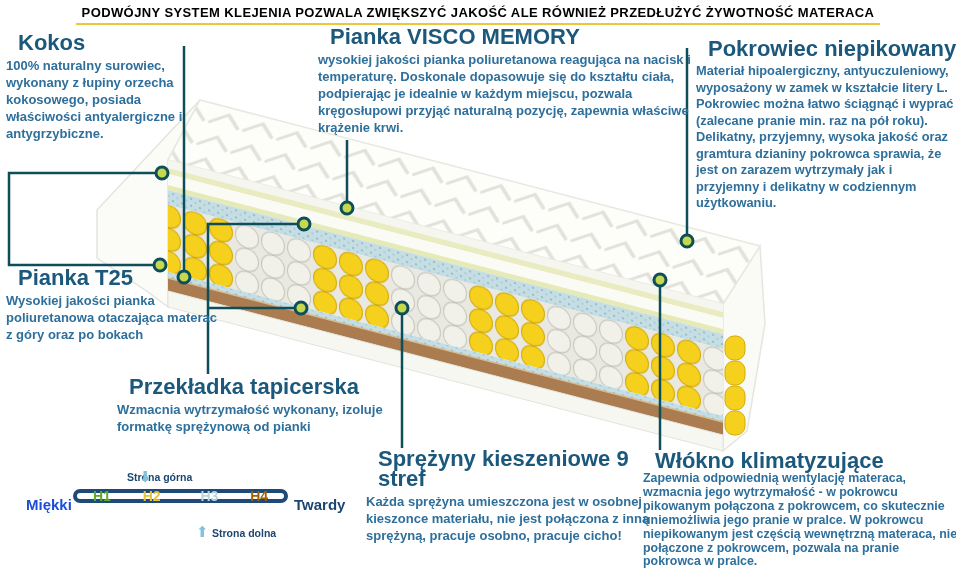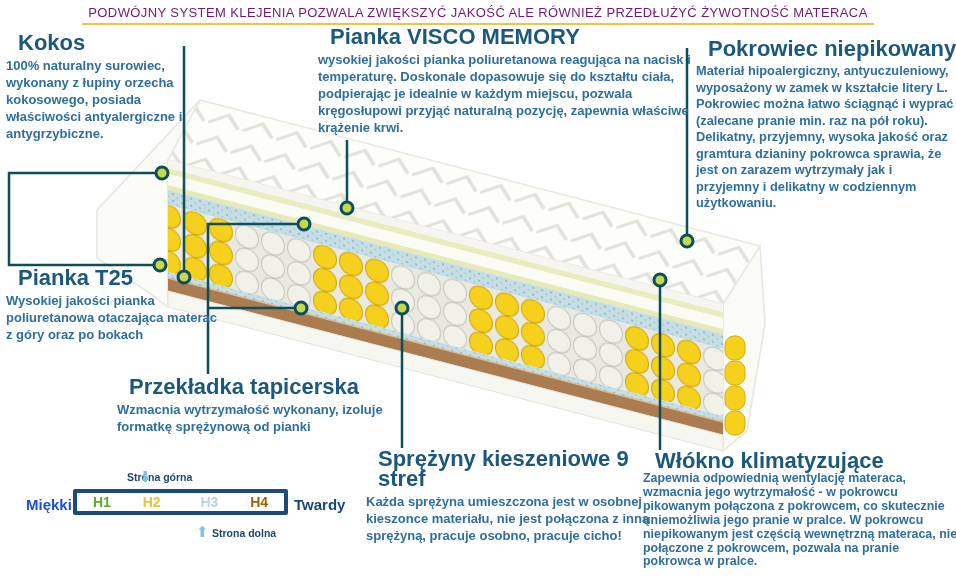--- a/index.html
+++ b/index.html
@@ -1,38 +1,38 @@
 <!DOCTYPE html>
 <html><head>
 <meta charset="utf-8">
 <style>
   html,body{margin:0;padding:0;}
   body{width:956px;height:576px;position:relative;overflow:hidden;background:#ffffff;
        font-family:"Liberation Sans", sans-serif;}
   #art{position:absolute;left:0;top:0;width:956px;height:576px;z-index:0;}
   .txt{position:absolute;z-index:2;}
   .banner{left:0;top:3px;width:956px;text-align:center;}
-  .banner span{display:inline-block;font-size:13px;font-weight:400;letter-spacing:.4px;
-       color:#701a75;border-bottom:2px solid #ecc63d;padding:0 6px 3px;}
+  .banner span{display:inline-block;font-size:13px;font-weight:700;letter-spacing:.4px;
+       color:#000000;border-bottom:2px solid #ecc63d;padding:0 6px 3px;}
   .sec .h{font-size:22px;font-weight:700;color:#1b587b;margin:0 0 4px 12px;line-height:20px;}
   .sec .b{font-size:13px;font-weight:700;color:#2e6f9b;line-height:17px;}
   .sec-kokos{left:6px;top:33px;width:192px;}
   .sec-visco{left:318px;top:27px;width:378px;}
   .sec-pokrowiec{left:696px;top:39px;width:262px;}
   .sec-pokrowiec .b{font-size:12.8px;line-height:16.5px;}
   .sec-pianka{left:6px;top:268px;width:218px;}
   .sec-przekladka{left:117px;top:377px;width:298px;}
   .sec-sprezyny{left:366px;top:449px;width:306px;}
   .sec-wlokno{left:643px;top:451px;width:315px;}
   .sec-wlokno .b{font-size:12.4px;line-height:13.9px;}
   .sec-wlokno .h{margin-bottom:1px;}
   
   .lbl-soft{left:26px;top:496px;font-size:15px;font-weight:700;color:#1d4ed8;}
   .lbl-hard{left:294px;top:496px;font-size:15px;font-weight:700;color:#1c4670;}
-  .hbox{left:73px;top:489px;width:215px;height:26px;border:4px solid #1d4a78;border-radius:2px;
+  .hbox{left:73px;top:489px;width:215px;height:14px;border:4px solid #1d4a78;border-radius:11px;
         background:#ffffff;display:flex;align-items:center;justify-content:space-around;box-sizing:border-box;}
   .hbox span{font-size:14px;font-weight:700;}
   .h1c{color:#5bab2e;} .h2c{color:#e7c33a;} .h3c{color:#b9d5de;margin-left:8px;} .h4c{color:#a16207;}
   .side-top{left:79px;top:471px;font-size:10.5px;font-weight:700;color:#1c4670;padding-left:48px;}
   .side-bottom{left:212px;top:527px;font-size:10.5px;font-weight:700;color:#1c4670;}
   .arr{font-size:15px;color:#82c2dc;line-height:15px;}
   .arr-down{left:139px;top:469px;}
   .arr-up{left:196px;top:524px;}
 </style>
 </head>

